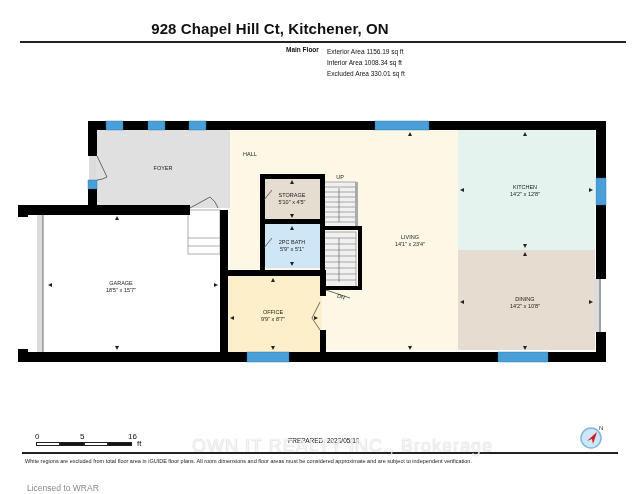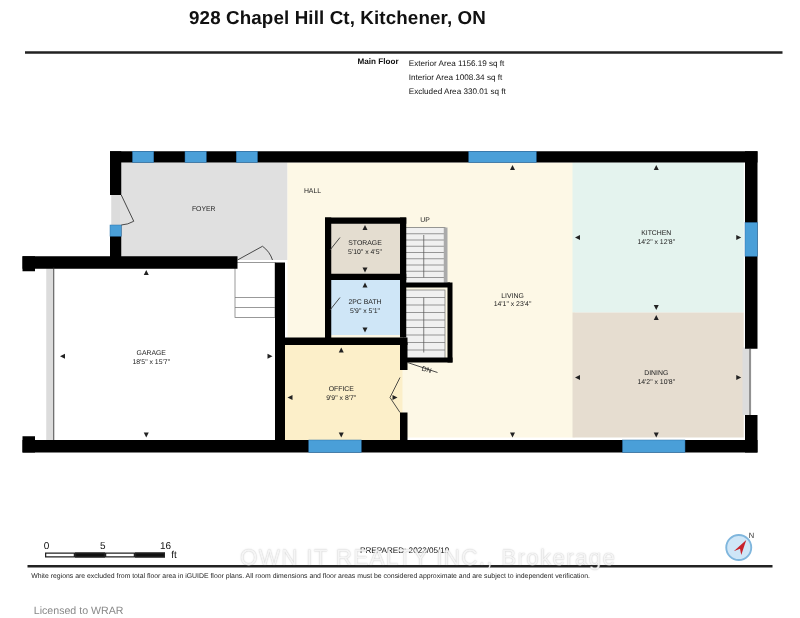--- a/index.html
+++ b/index.html
@@ -1,17 +1,17 @@
 <!DOCTYPE html>
 <html><head>
 <meta charset="utf-8">
 <style>
   html, body { margin: 0; padding: 0; background: #ffffff; }
   body { width: 640px; height: 494px; position: relative; overflow: hidden; font-family: "Liberation Sans", sans-serif; color: #111; }
-  .title { position: absolute; top: 6px; left: 0; width: 540px; text-align: center; font-size: 15px; font-weight: bold; letter-spacing: 0.1px; }
+  .title { position: absolute; top: 20px; left: 0; width: 540px; text-align: center; font-size: 15px; font-weight: bold; letter-spacing: 0.1px; }
   .title-rule { position: absolute; top: 41px; left: 20px; width: 606px; height: 2px; background: #222; }
   .floor-label { position: absolute; top: 46px; left: 286px; font-size: 6.5px; font-weight: bold; }
   .area-lines { position: absolute; top: 46px; left: 327px; font-size: 6.5px; line-height: 11px; }
   .plan { position: absolute; left: 0; top: 0; width: 640px; height: 420px; }
   .room-label { position: absolute; font-size: 5.5px; text-align: center; line-height: 7px; color: #222; transform: translate(-50%, -50%); white-space: nowrap; }
   .scale { position: absolute; left: 35px; top: 432px; }
   .scale .num { position: absolute; top: 0; font-size: 8px; }
   .scale .bar { position: absolute; top: 10px; height: 4px; border: 1px solid #222; box-sizing: border-box; }
   .prepared { position: absolute; top: 437px; left: 288px; font-size: 6.5px; }
   .footer-rule { position: absolute; top: 452px; left: 22px; width: 596px; height: 2px; background: #222; }

